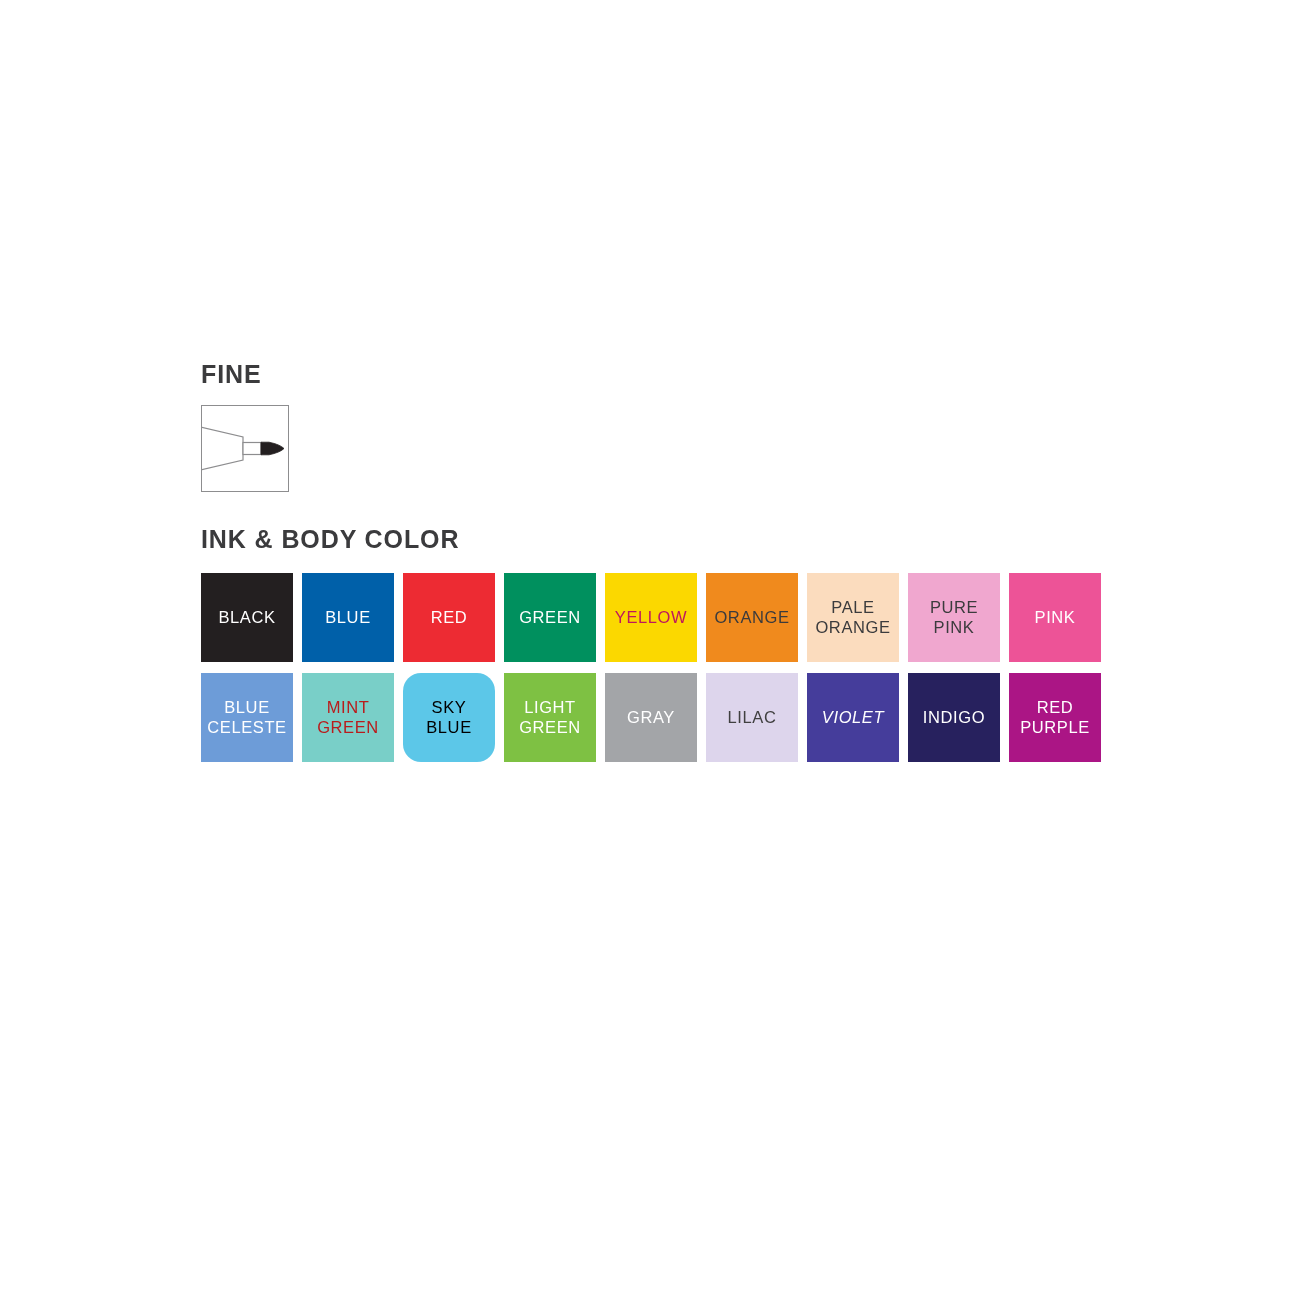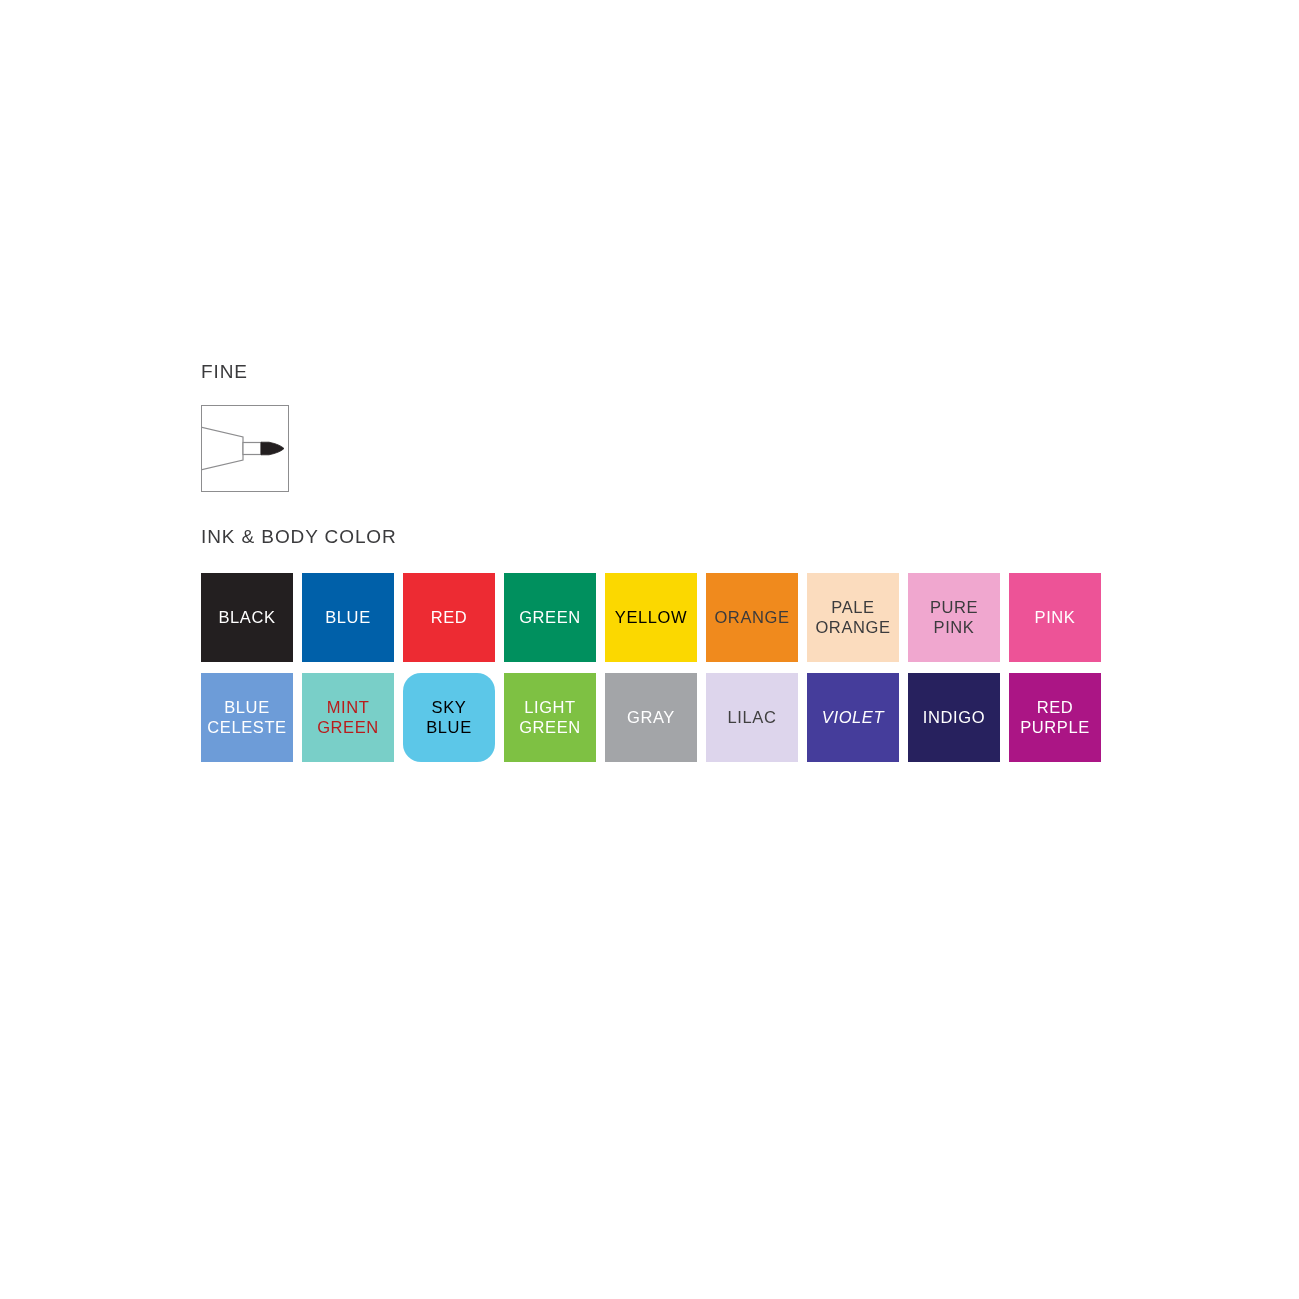--- a/index.html
+++ b/index.html
@@ -15,22 +15,22 @@
   }
   .page {
     position: relative;
     width: 1299px;
     height: 1299px;
   }
 
   
   .section-heading {
     position: absolute;
-    font-size: 19px;
-    font-weight: 400;
+    font-size: 25px;
+    font-weight: 700;
     letter-spacing: 0.9px;
     color: #3b3b3d;
     white-space: nowrap;
     line-height: 1;
   }
   #heading-fine {
     left: 201px;
     top: 362px;
   }
   #heading-ink-body {
@@ -102,21 +102,21 @@
   </div>
 
   <div class="section-heading" id="heading-ink-body">INK &amp; BODY COLOR</div>
 
   <div class="swatch-grid">
     <div class="swatch-row">
       <div class="swatch" style="background-color: rgb(35, 31, 32); color: rgb(255, 255, 255);">BLACK</div>
       <div class="swatch" style="background-color: rgb(0, 96, 169); color: rgb(255, 255, 255);">BLUE</div>
       <div class="swatch" style="background-color: rgb(237, 43, 51); color: rgb(255, 255, 255);">RED</div>
       <div class="swatch" style="background-color: rgb(0, 144, 94); color: rgb(255, 255, 255);">GREEN</div>
-      <div class="swatch" style="background-color: rgb(251, 216, 0); color: #000000;">YELLOW</div>
+      <div class="swatch" style="background-color: rgb(251, 216, 0); color: #be185d;">YELLOW</div>
       <div class="swatch" style="background-color: rgb(240, 138, 29); color: rgb(59, 59, 61);">ORANGE</div>
       <div class="swatch" style="background-color: rgb(251, 220, 190); color: rgb(59, 59, 61);">PALE
 ORANGE</div>
       <div class="swatch" style="background-color: rgb(240, 167, 207); color: rgb(59, 59, 61);">PURE
 PINK</div>
       <div class="swatch" style="background-color: rgb(237, 83, 151); color: rgb(255, 255, 255);">PINK</div>
     </div>
     <div class="swatch-row">
       <div class="swatch" style="background-color: rgb(109, 156, 216); color: rgb(255, 255, 255);">BLUE
 CELESTE</div>

